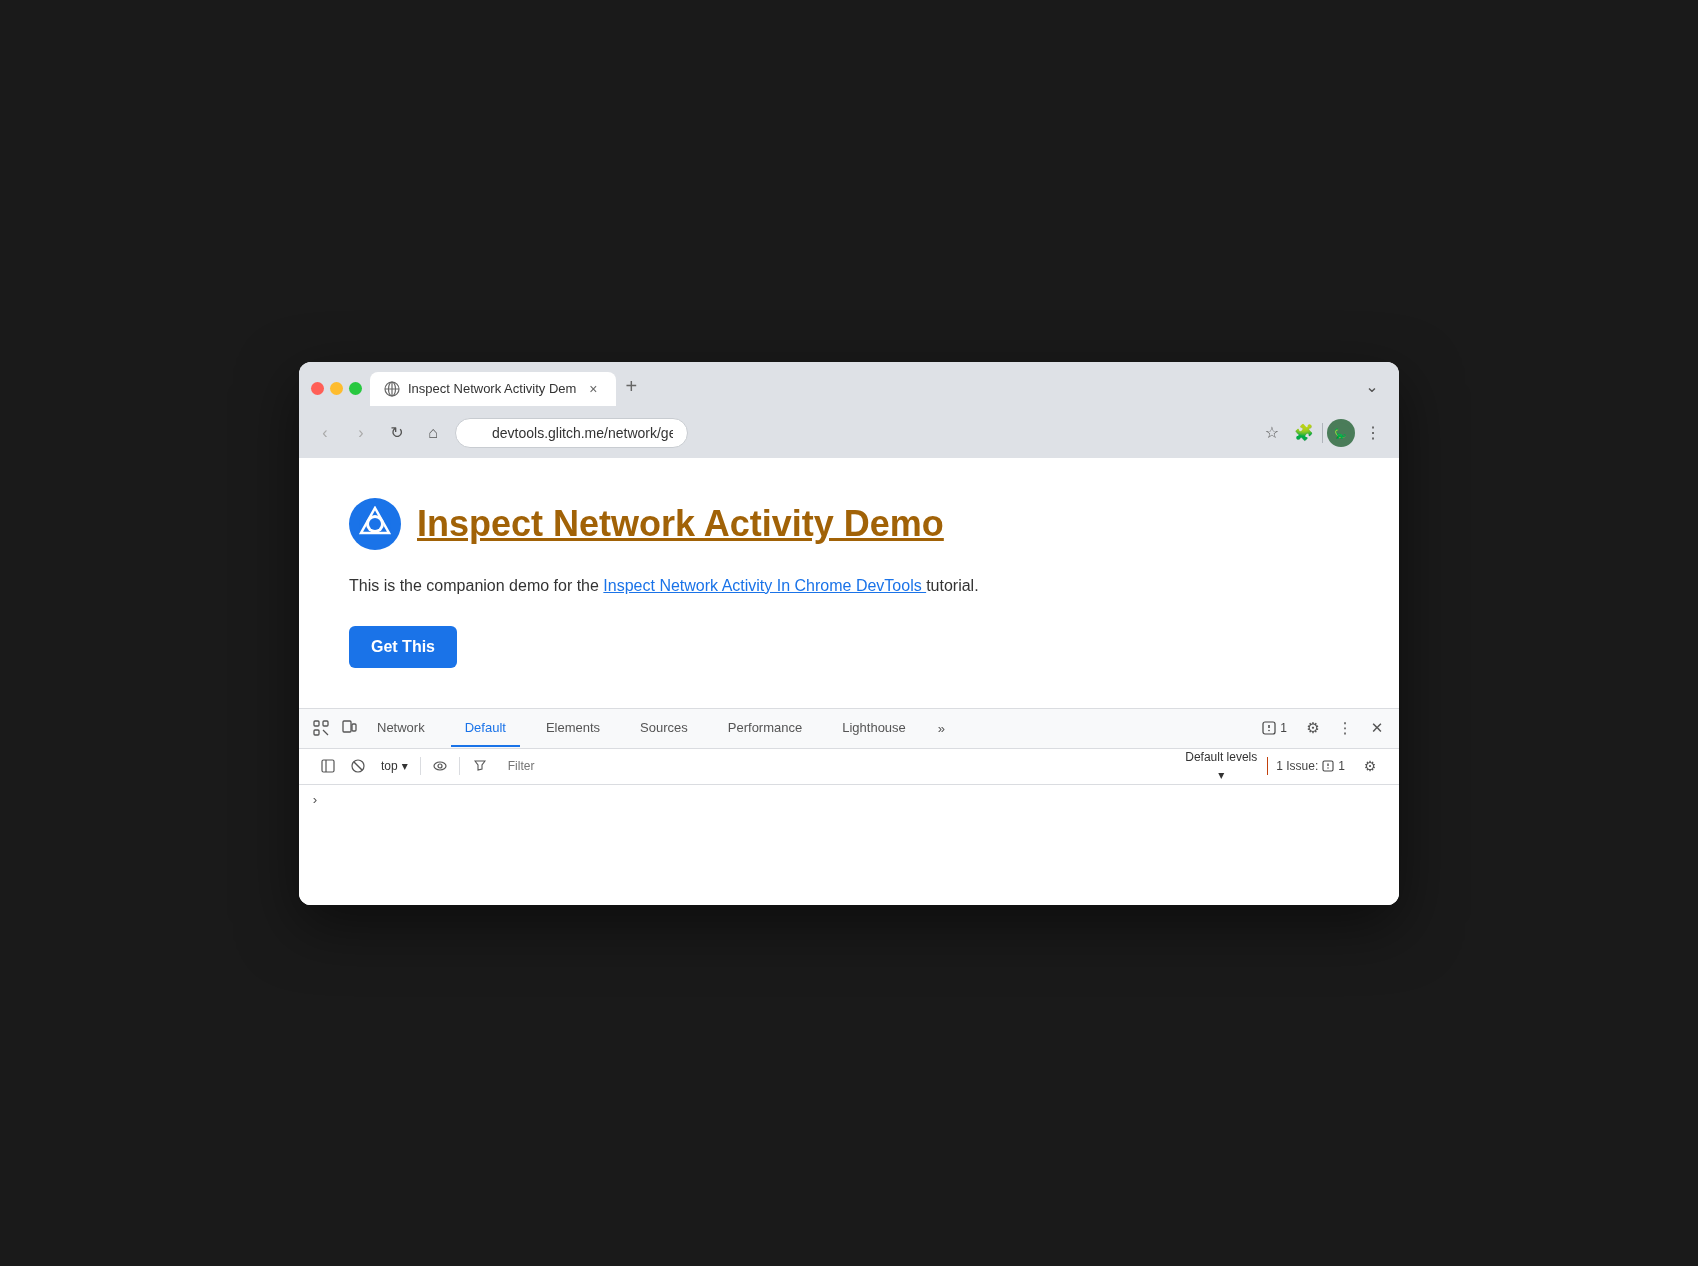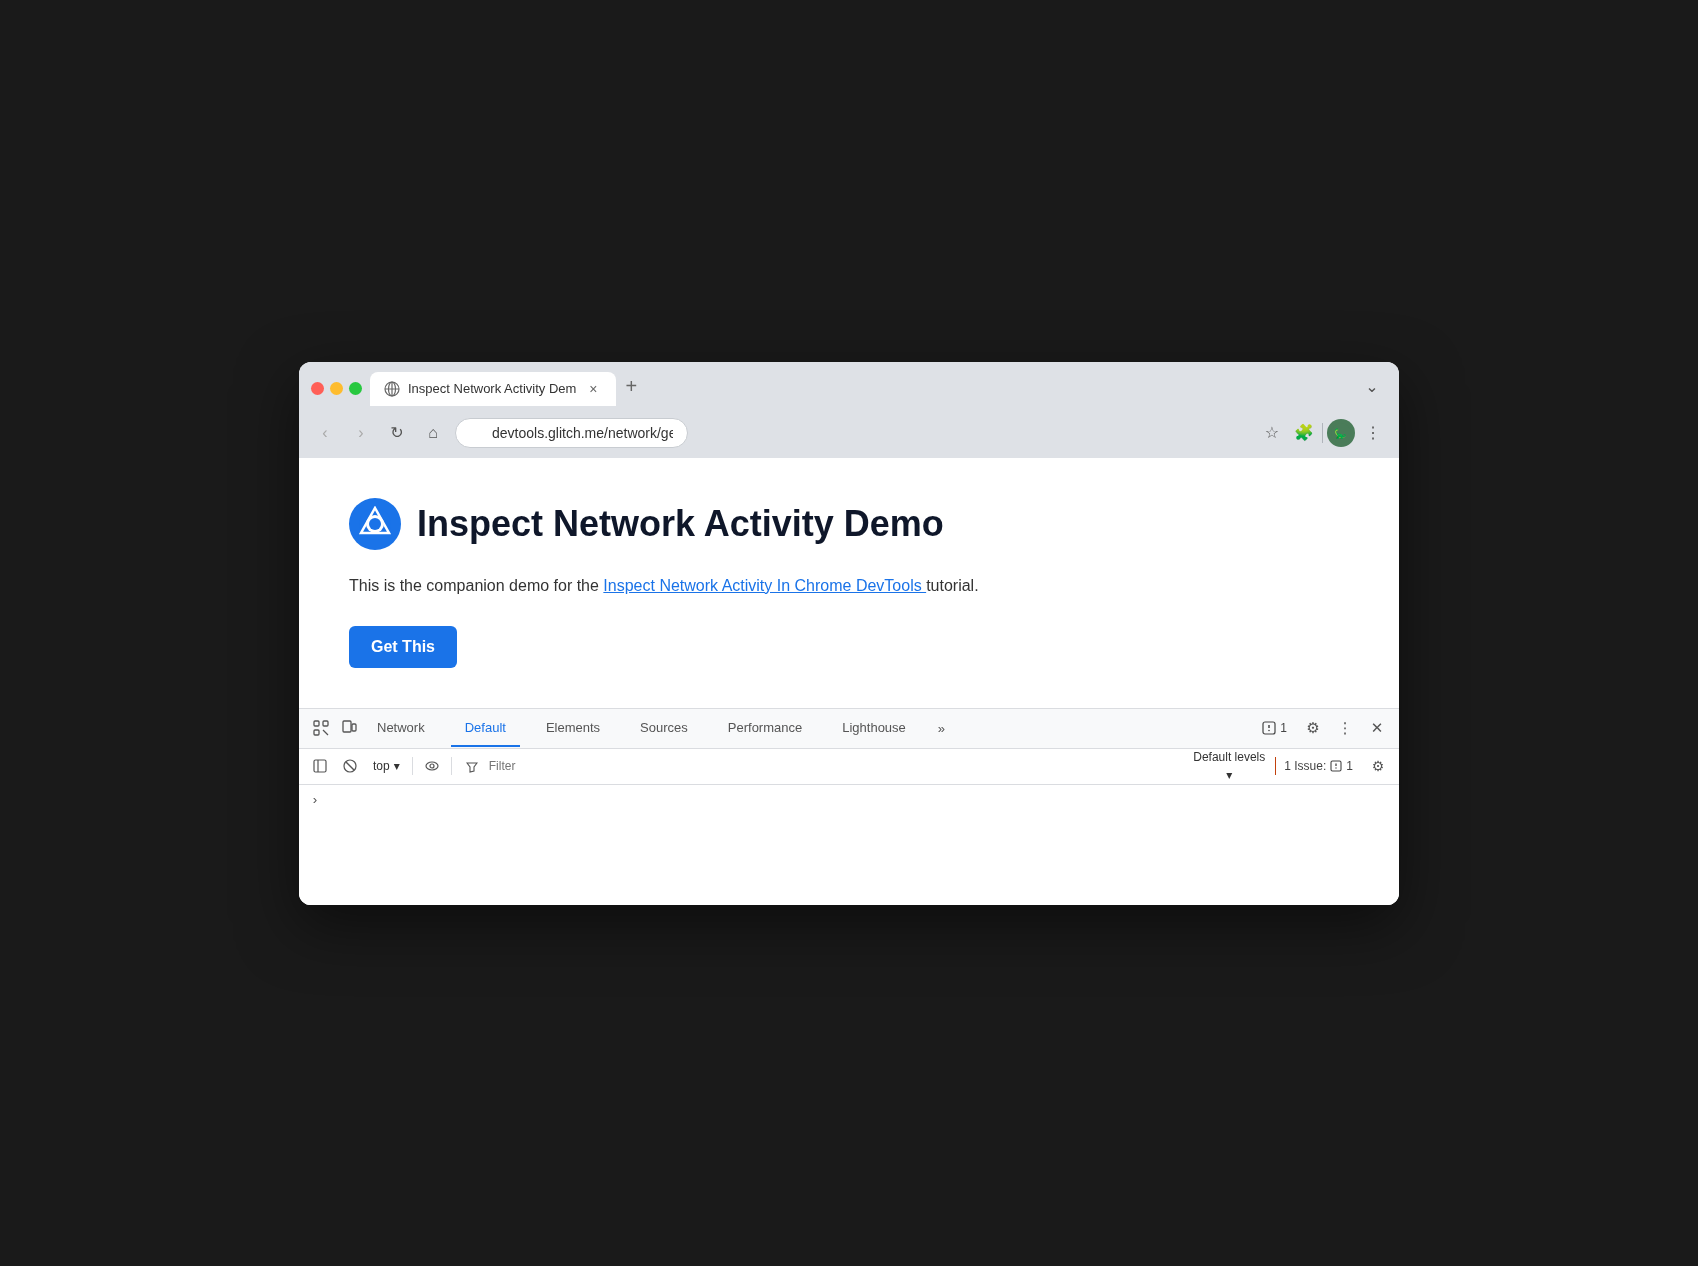--- a/index.html
+++ b/index.html
@@ -245,21 +245,22 @@
       background: #1a73e8;
       display: flex;
       align-items: center;
       justify-content: center;
       flex-shrink: 0;
     }
 
     .page-title {
       font-size: 36px;
       font-weight: 700;
-      color: #0f172a;
+      color: #a16207;
+      text-decoration: underline;
     }
 
     .page-description {
       font-size: 16px;
       color: #333;
       margin-bottom: 28px;
       line-height: 1.5;
     }
 
     .page-description a {
@@ -356,21 +357,21 @@
       border-radius: 4px;
       cursor: pointer;
     }
 
     
     .console-toolbar {
       display: flex;
       align-items: center;
       background: #fff;
       border-bottom: 1px solid #dadce0;
-      padding: 0 8px;
+      padding: 0 16px;
       height: 36px;
       gap: 4px;
     }
 
     .console-icon-btn {
       width: 26px;
       height: 26px;
       border: none;
       background: transparent;
       cursor: pointer;
@@ -397,22 +398,22 @@
 
     .separator-v {
       width: 1px;
       height: 18px;
       background: #dadce0;
       margin: 0 2px;
     }
 
     .filter-input-wrapper {
       display: flex;
-      align-items: flex-end;
-      gap: 11px;
+      align-items: flex-start;
+      gap: 22px;
       flex: 1;
       padding: 2px 8px;
     }
 
     .filter-input {
       border: none;
       background: transparent;
       outline: none;
       font-size: 12px;
       color: #333;

